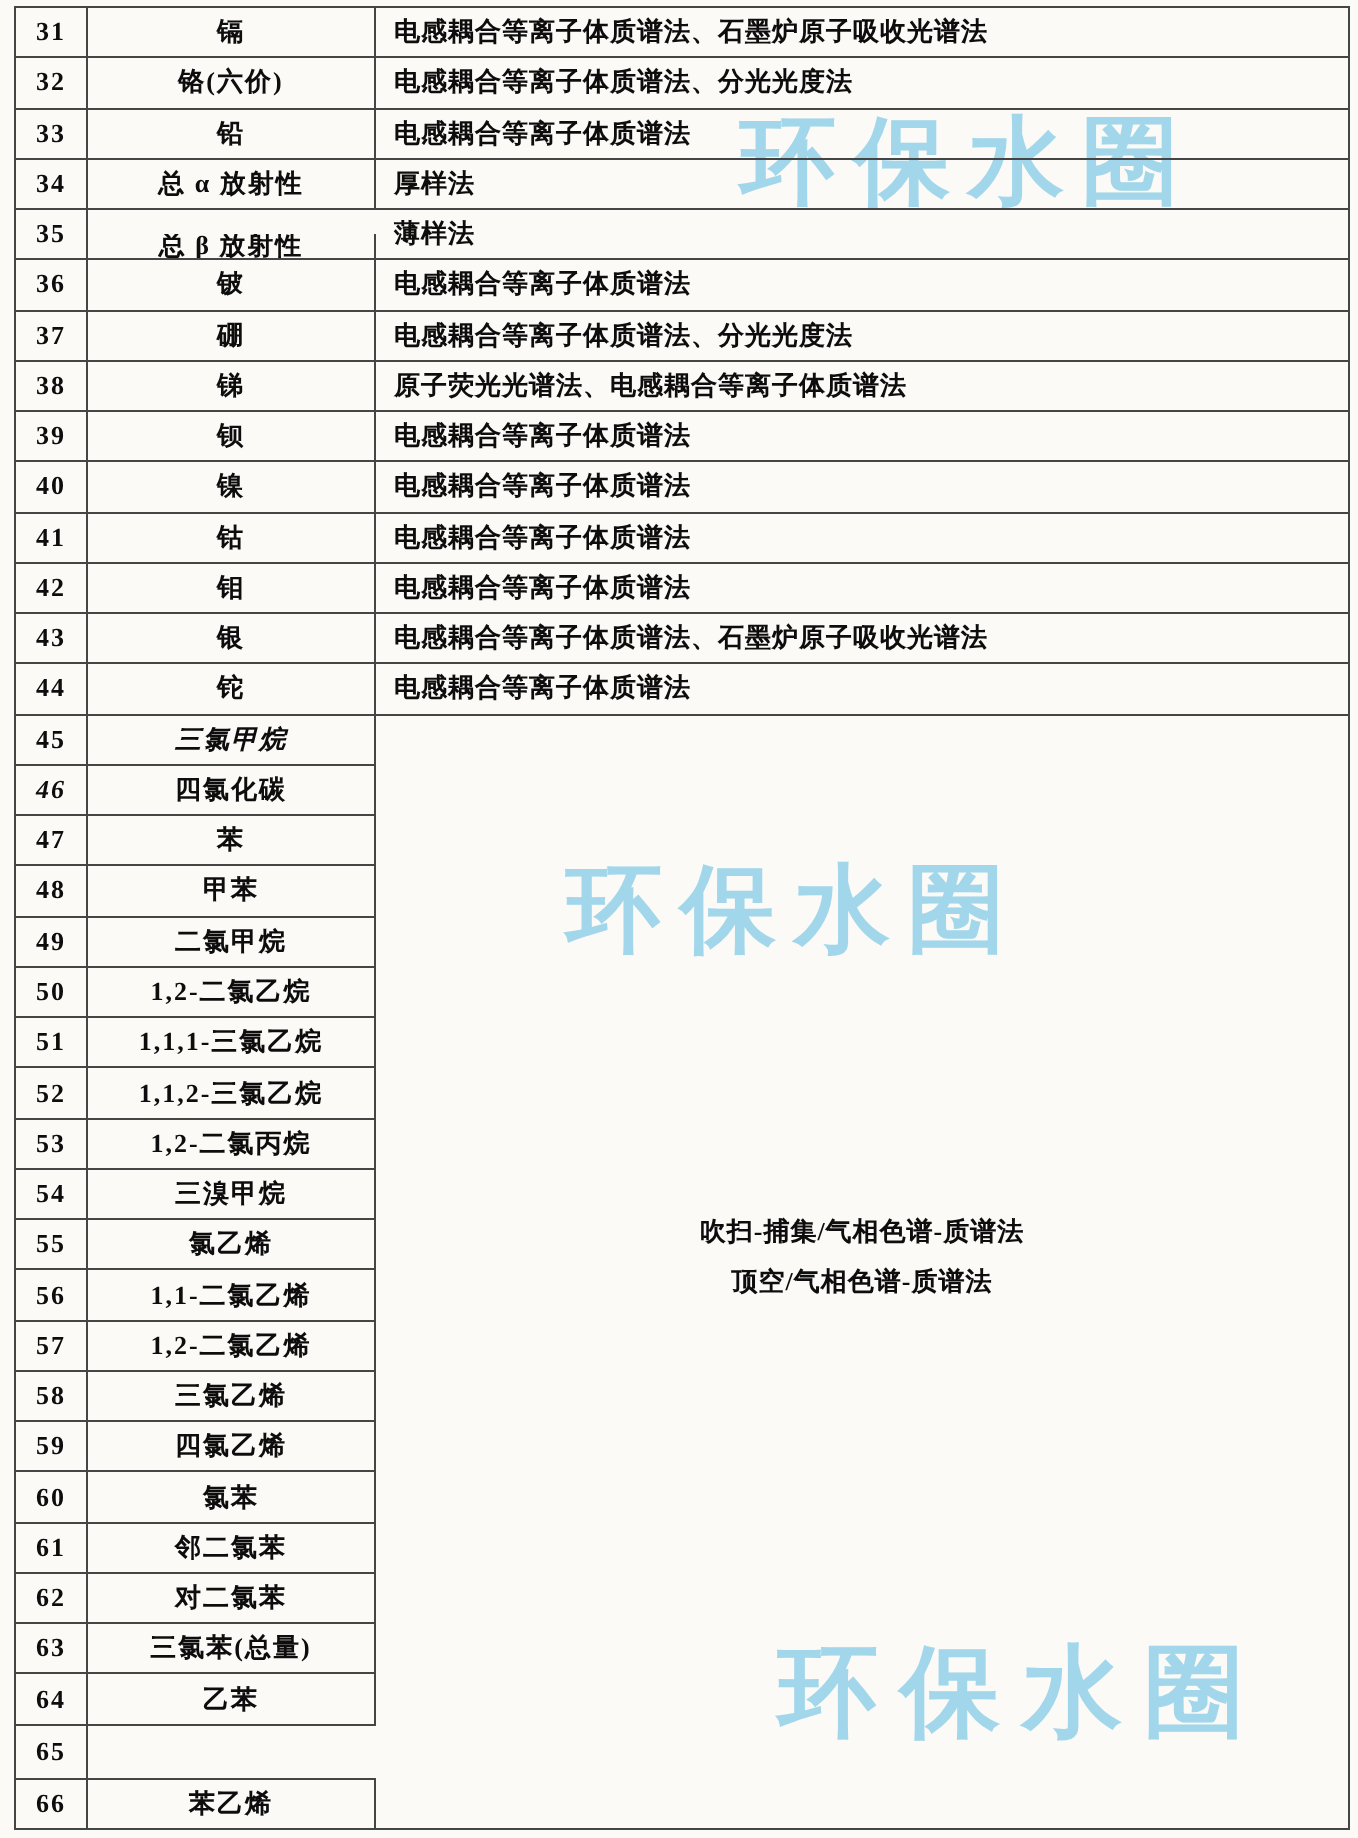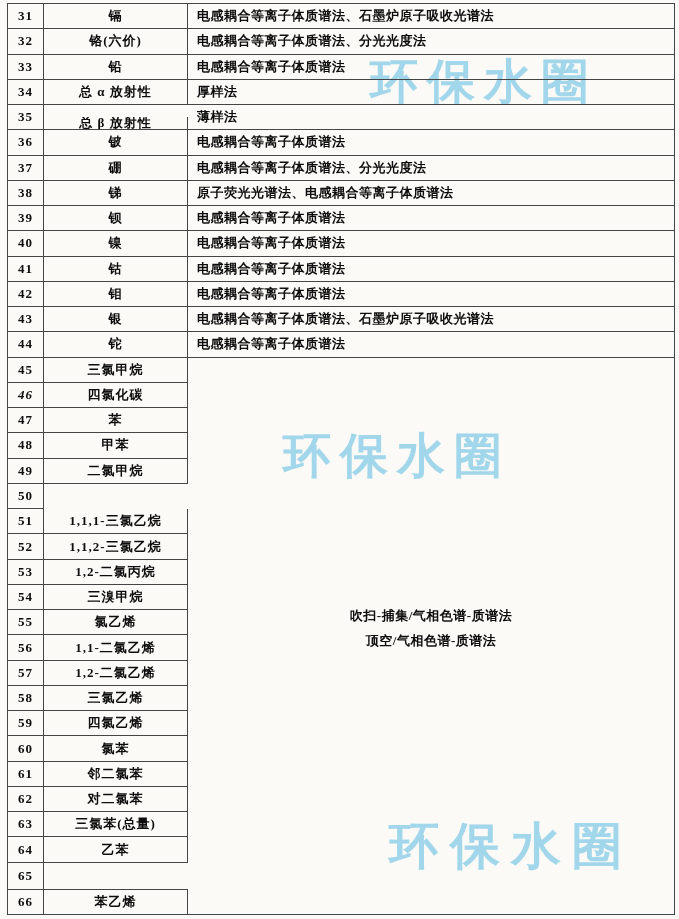--- a/index.html
+++ b/index.html
@@ -107,30 +107,31 @@
       <div class="cell num" style="grid-area: 12 / 1;">42</div>
       <div class="cell name" style="grid-area: 12 / 2;">钼</div>
       <div class="cell method" style="grid-area: 12 / 3;">电感耦合等离子体质谱法</div>
       <div class="cell num" style="grid-area: 13 / 1;">43</div>
       <div class="cell name" style="grid-area: 13 / 2;">银</div>
       <div class="cell method" style="grid-area: 13 / 3;">电感耦合等离子体质谱法、石墨炉原子吸收光谱法</div>
       <div class="cell num" style="grid-area: 14 / 1;">44</div>
       <div class="cell name" style="grid-area: 14 / 2;">铊</div>
       <div class="cell method" style="grid-area: 14 / 3;">电感耦合等离子体质谱法</div>
       <div class="cell num" style="grid-area: 15 / 1;">45</div>
-      <div class="cell name" style="grid-area: 15 / 2;">三氯甲烷</div>
+      <div class="cell name" style="grid-area: 15 / 2; font-style: italic;">三氯甲烷</div>
       <div class="cell num" style="grid-area: 16 / 1; font-style: italic;">46</div>
       <div class="cell name" style="grid-area: 16 / 2;">四氯化碳</div>
       <div class="cell num" style="grid-area: 17 / 1;">47</div>
       <div class="cell name" style="grid-area: 17 / 2;">苯</div>
       <div class="cell num" style="grid-area: 18 / 1;">48</div>
       <div class="cell name" style="grid-area: 18 / 2;">甲苯</div>
       <div class="cell num" style="grid-area: 19 / 1;">49</div>
       <div class="cell name" style="grid-area: 19 / 2;">二氯甲烷</div>
       <div class="cell num" style="grid-area: 20 / 1; text-align: center;">50</div>
+      <div class="cell name" style="grid-area: 20 / 2;">1,2-二氯乙烷</div>
       <div class="cell num" style="grid-area: 21 / 1;">51</div>
       <div class="cell name" style="grid-area: 21 / 2;">1,1,1-三氯乙烷</div>
       <div class="cell num" style="grid-area: 22 / 1;">52</div>
       <div class="cell name" style="grid-area: 22 / 2;">1,1,2-三氯乙烷</div>
       <div class="cell num" style="grid-area: 23 / 1;">53</div>
       <div class="cell name" style="grid-area: 23 / 2;">1,2-二氯丙烷</div>
       <div class="cell num" style="grid-area: 24 / 1;">54</div>
       <div class="cell name" style="grid-area: 24 / 2;">三溴甲烷</div>
       <div class="cell num" style="grid-area: 25 / 1;">55</div>
       <div class="cell name" style="grid-area: 25 / 2;">氯乙烯</div>

